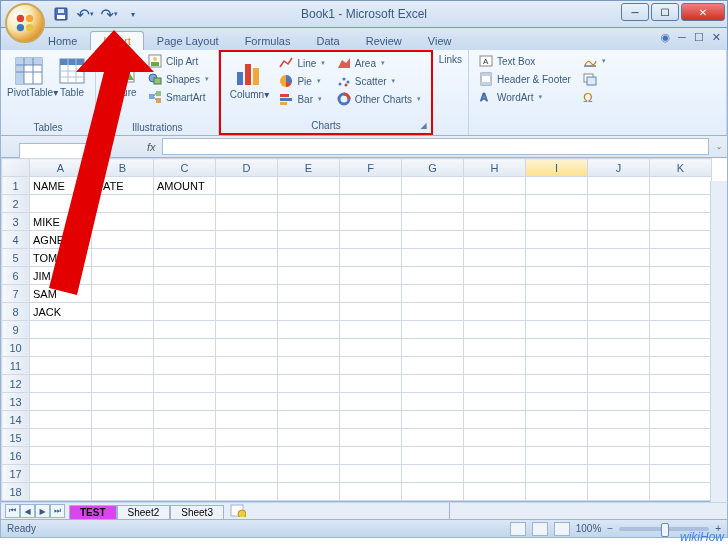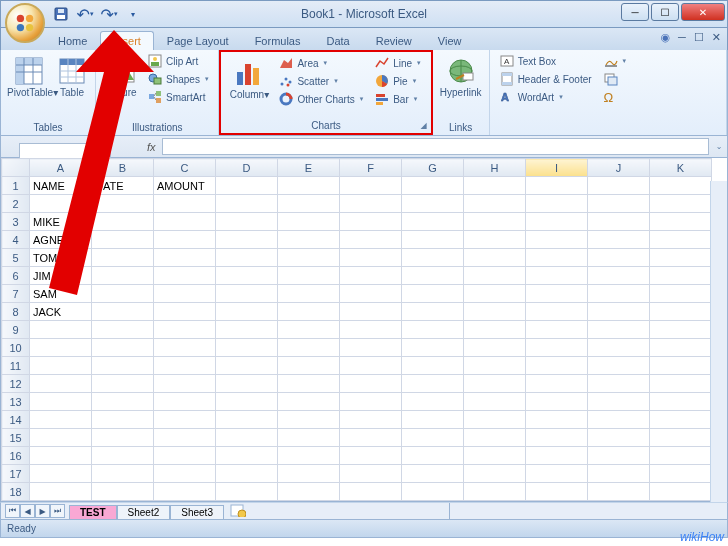--- a/index.html
+++ b/index.html
@@ -10,21 +10,21 @@
 .office-btn { width: 40px; height: 40px; border-radius: 50%; background: radial-gradient(circle at 30% 30%, #fff, #f7e6b0 40%, #e8a33d 70%, #b36a1a); border: 2px solid #c9a95a; position: absolute; left: 4px; top: 2px; z-index: 100; display:flex; align-items:center; justify-content:center; }
 .office-btn svg { width: 22px; height: 22px; }
 .qat { margin-left: 50px; display: flex; gap: 4px; align-items: center; }
 .qat-btn { width: 20px; height: 20px; display: flex; align-items: center; justify-content: center; }
 .title-text { position: absolute; left: 0; right: 0; text-align: center; font-size: 12px; color: #3b5a82; }
 .win-controls { position: absolute; right: 2px; top: 2px; display: flex; gap: 2px; }
 .win-btn { width: 28px; height: 18px; border: 1px solid #5a7aa0; background: linear-gradient(#eaf2fb,#cde0f2); border-radius: 3px; display: flex; align-items: center; justify-content: center; font-size: 10px; }
 .win-btn.close { background: linear-gradient(#f08080,#d03020); color: #fff; width: 44px; }
 
 
-.tabs-row { height: 22px; background: linear-gradient(#dbe7f5,#c8daee); display: flex; align-items: flex-end; padding-left: 44px; border-left: 1px solid #7a9ac0; border-right: 1px solid #7a9ac0; position: relative; }
+.tabs-row { height: 22px; background: linear-gradient(#dbe7f5,#c8daee); display: flex; align-items: flex-end; padding-left: 34px; border-left: 1px solid #7a9ac0; border-right: 1px solid #7a9ac0; position: relative; }
 .tab { padding: 3px 12px 3px; font-size: 11px; color: #3b5a82; cursor: pointer; border: 1px solid transparent; border-bottom: none; }
 .tab.active { background: #f4f9fe; border-color: #9ab4d4; border-radius: 3px 3px 0 0; color: #d9822b; }
 .tabs-right { position: absolute; right: 6px; top: 3px; display: flex; gap: 8px; font-size: 11px; color: #3b5a82; }
 
 
 .ribbon { height: 86px; background: linear-gradient(#f4f9fe,#e3eefb); border: 1px solid #9ab4d4; border-top: none; display: flex; }
 .ribbon-group { border-right: 1px solid #c3d5ea; padding: 3px 6px 1px; display: flex; flex-direction: column; }
 .ribbon-group-body { flex: 1; display: flex; gap: 4px; align-items: flex-start; }
 .ribbon-group-label { font-size: 10px; color: #3b5a82; text-align: center; padding: 1px 0; position: relative; }
 .ribbon-group-label .launcher { position: absolute; right: 0; bottom: 1px; width: 10px; height: 10px; font-size: 8px; color: #6080a6; }
@@ -51,21 +51,21 @@
 .grid .row-head { background: linear-gradient(to right,#f5f8fc,#e0e8f2); width: 28px; text-align: center; color: #3b5a82; font-weight: normal; }
 .grid td { height: 18px; padding: 0 3px; background: #fff; }
 .grid .corner { background: linear-gradient(135deg,#f5f8fc,#e0e8f2); width: 28px; height: 18px; }
 .col-w { width: 62px; }
 
 
 .sheet-row { height: 18px; background: #e7eef8; display: flex; align-items: center; border: 1px solid #9ab4d4; border-top: 1px solid #c3d5ea; font-size: 10px; position: relative; }
 .sheet-nav { display: flex; gap: 0; margin: 0 4px; }
 .sheet-nav span { width: 15px; height: 14px; border: 1px solid #9ab4d4; background: #f0f5fb; display: flex; align-items: center; justify-content: center; font-size: 8px; color: #3b5a82; }
 .sheet-tab { padding: 1px 10px; border: 1px solid #9ab4d4; background: #eef3fa; border-bottom: none; margin-bottom: -1px; }
-.sheet-tab.active { background: #f9a8d4; font-weight: bold; }
+.sheet-tab.active { background: #d946ef; font-weight: bold; }
 .hscroll { position: absolute; right: 18px; width: 260px; height: 16px; background: #e7eef8; border-left: 1px solid #9ab4d4; }
 .vscroll { position: absolute; right: 1px; top: 181px; width: 17px; bottom: 36px; background: #e7eef8; border-left: 1px solid #c3d5ea; }
 
 .status-row { height: 18px; background: linear-gradient(#dbe7f5,#c2d6ec); display: flex; align-items: center; justify-content: space-between; padding: 0 6px; font-size: 10px; color: #3b5a82; border: 1px solid #9ab4d4; border-top: none; }
 .status-right { display: flex; align-items: center; gap: 6px; }
 .zoom-slider { width: 90px; height: 4px; background: #aac0db; position: relative; border-radius: 2px; }
 .zoom-slider::after { content: ""; position: absolute; left: 42px; top: -4px; width: 6px; height: 12px; background: #f0f5fb; border: 1px solid #6d8cb0; border-radius: 2px; }
 .view-btn { width: 16px; height: 14px; border: 1px solid #9ab4d4; background: #f0f5fb; }
 
 
@@ -209,20 +209,47 @@
               <rect x="3" y="14" width="6" height="13" fill="#4a78c0"></rect>
               <rect x="11" y="6" width="6" height="21" fill="#d9432f"></rect>
               <rect x="19" y="10" width="6" height="17" fill="#f2a73b"></rect>
             </svg>
           </div>
         <span>Column</span><span class="arrow">▾</span>
       </div>
       <div class="small-list">
         <div class="small-btn">
             <svg width="14" height="14">
+              <polyline points="1,11 5,5 9,8 13,2" fill="none" stroke="#d9432f" stroke-width="1.5"></polyline>
+            </svg>
+            <span>Line</span>
+            <span class="arrow">▾</span>
+          </div>
+        <div class="small-btn">
+            <svg width="14" height="14">
+              <circle cx="7" cy="7" r="6" fill="#f2a73b"></circle>
+              <path d="M7 7 L7 1 A6 6 0 0 1 12.2 10 Z" fill="#4a78c0"></path>
+              <path d="M7 7 L12.2 10 A6 6 0 0 1 7 13 Z" fill="#d9432f"></path>
+            </svg>
+            <span>Pie</span>
+            <span class="arrow">▾</span>
+          </div>
+        <div class="small-btn">
+            <svg width="14" height="14">
+              <rect x="1" y="2" width="9" height="3" fill="#d9432f"></rect>
+              <rect x="1" y="6" width="12" height="3" fill="#4a78c0"></rect>
+              <rect x="1" y="10" width="7" height="3" fill="#f2a73b"></rect>
+            </svg>
+            <span>Bar</span>
+            <span class="arrow">▾</span>
+          </div>
+      </div>
+      <div class="small-list">
+        <div class="small-btn">
+            <svg width="14" height="14">
               <polygon points="1,12 5,4 9,7 13,2 13,12" fill="#d9432f" opacity="0.85"></polygon>
             </svg>
             <span>Area</span>
             <span class="arrow">▾</span>
           </div>
         <div class="small-btn">
             <svg width="14" height="14">
               <circle cx="3" cy="10" r="1.5" fill="#4a78c0"></circle>
               <circle cx="7" cy="5" r="1.5" fill="#4a78c0"></circle>
               <circle cx="11" cy="8" r="1.5" fill="#4a78c0"></circle>
@@ -233,66 +260,25 @@
           </div>
         <div class="small-btn">
             <svg width="14" height="14">
               <circle cx="7" cy="7" r="5" fill="none" stroke="#4a78c0" stroke-width="3"></circle>
               <path d="M7 2 A5 5 0 0 1 12 7" fill="none" stroke="#d9432f" stroke-width="3"></path>
             </svg>
             <span>Other Charts</span>
             <span class="arrow">▾</span>
           </div>
       </div>
-      <div class="small-list">
-        <div class="small-btn">
-            <svg width="14" height="14">
-              <polyline points="1,11 5,5 9,8 13,2" fill="none" stroke="#d9432f" stroke-width="1.5"></polyline>
-            </svg>
-            <span>Line</span>
-            <span class="arrow">▾</span>
-          </div>
-        <div class="small-btn">
-            <svg width="14" height="14">
-              <circle cx="7" cy="7" r="6" fill="#f2a73b"></circle>
-              <path d="M7 7 L7 1 A6 6 0 0 1 12.2 10 Z" fill="#4a78c0"></path>
-              <path d="M7 7 L12.2 10 A6 6 0 0 1 7 13 Z" fill="#d9432f"></path>
-            </svg>
-            <span>Pie</span>
-            <span class="arrow">▾</span>
-          </div>
-        <div class="small-btn">
-            <svg width="14" height="14">
-              <rect x="1" y="2" width="9" height="3" fill="#d9432f"></rect>
-              <rect x="1" y="6" width="12" height="3" fill="#4a78c0"></rect>
-              <rect x="1" y="10" width="7" height="3" fill="#f2a73b"></rect>
-            </svg>
-            <span>Bar</span>
-            <span class="arrow">▾</span>
-          </div>
-      </div>
     </div>
     <div class="ribbon-group-label"><span>Charts</span><span class="launcher">◢</span></div>
   </div>
 
   <div class="ribbon-group">
-    <div class="ribbon-group-body">
-      <div class="big-btn">
-        <div class="ic">
-            <svg width="28" height="28">
-              <circle cx="14" cy="14" r="11" fill="#7ab87a" stroke="#4a8a4a"></circle>
-              <ellipse cx="14" cy="14" rx="11" ry="5" fill="none" stroke="#4a8a4a"></ellipse>
-              <line x1="14" y1="3" x2="14" y2="25" stroke="#4a8a4a"></line>
-              <rect x="16" y="16" width="10" height="7" fill="#fff" stroke="#888"></rect>
-              <line x1="9" y1="22" x2="17" y2="18" stroke="#c08020" stroke-width="2"></line>
-            </svg>
-          </div>
-        <span>Hyperlink</span>
-      </div>
-    </div>
     <div class="ribbon-group-label">Links</div>
   </div>
 
   <div class="ribbon-group" style="flex:1">
     <div class="ribbon-group-body">
       <div class="small-list">
         <div class="small-btn">
             <svg width="14" height="14">
               <rect x="1" y="2" width="12" height="10" fill="#fff" stroke="#888"></rect>
               <text x="4" y="10" font-size="8" fill="#333">A</text>
@@ -671,19 +657,28 @@
     </div>
   <span style="margin-left:6px"><svg width="16" height="13">
         <rect x="1" y="1" width="12" height="11" fill="#fff" stroke="#9ab4d4"></rect>
         <circle cx="12" cy="10" r="4" fill="#f2c84b" stroke="#c09020"></circle>
       </svg></span>
   <div class="hscroll"></div>
 </div>
 
 <div class="status-row">
   <span>Ready</span>
+  <div class="status-right">
+    <div class="view-btn"></div>
+    <div class="view-btn"></div>
+    <div class="view-btn"></div>
+    <span>100%</span>
+    <span>−</span>
+    <div class="zoom-slider"></div>
+    <span>+</span>
+  </div>
 </div>
 
 <svg class="arrow-overlay" width="140" height="280">
   <polygon points="100,0 140,42 116,42 63,265 35,258 90,42 62,42" fill="#e20000"></polygon>
 </svg>
 
 <div class="wm">wikiHow</div>
 
 </body></html>

